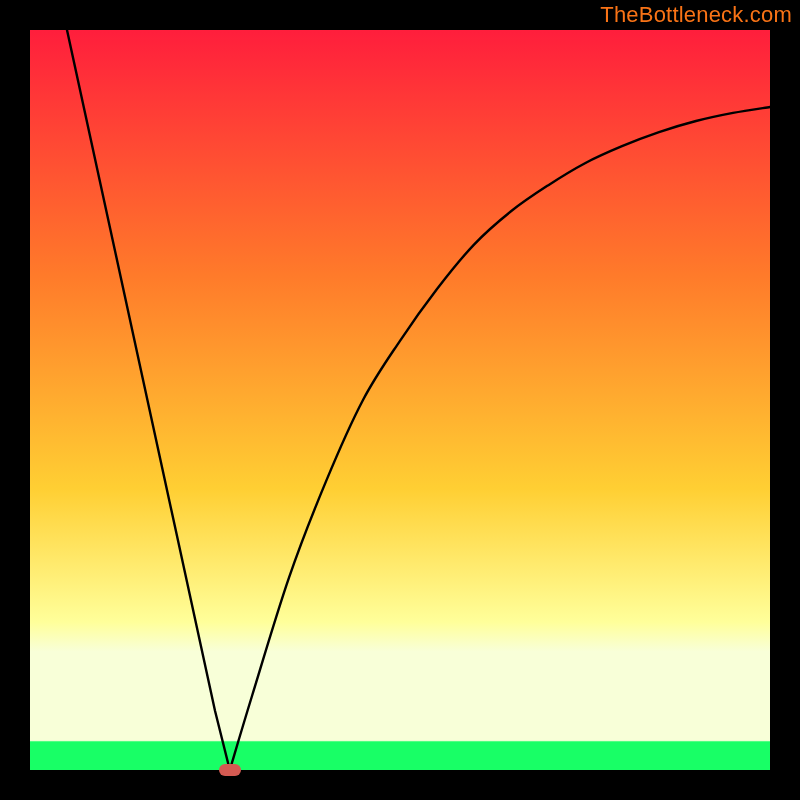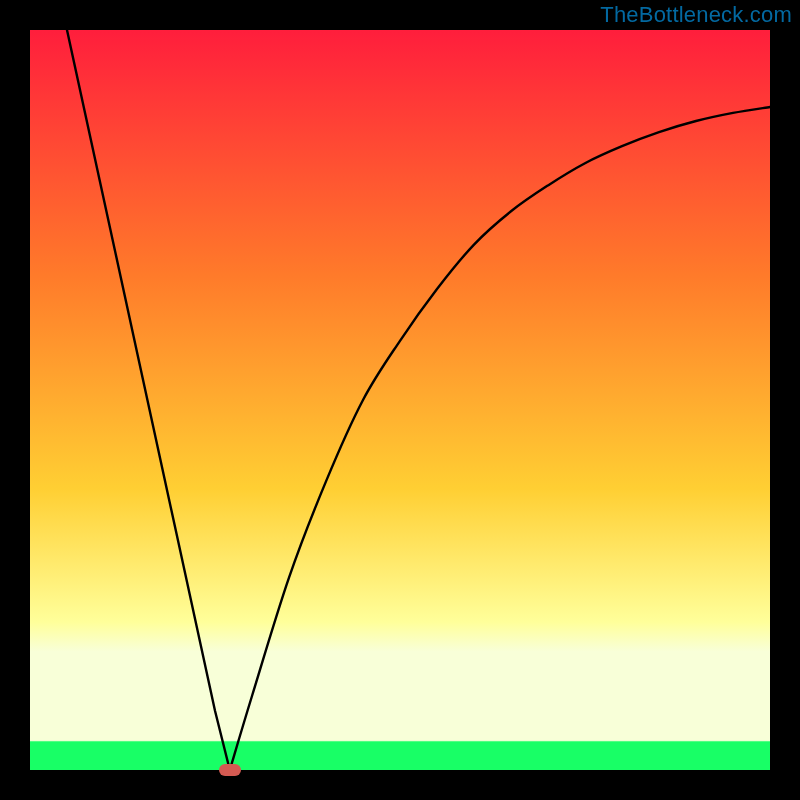--- a/index.html
+++ b/index.html
@@ -34,21 +34,21 @@
       var(--c-band) 84%,
       var(--c-band) 96%,
       var(--c-bottom) 96.2%,
       var(--c-bottom) 100%
     );
   }
   .watermark {
     position: absolute;
     top: 2px;
     right: 8px;
-    color: #0369a1;
+    color: #f97316;
     font-size: 22px;
     font-weight: 500;
     letter-spacing: 0.2px;
     user-select: none;
   }
   svg.curve {
     position: absolute;
     left: 30px;
     top: 30px;
     width: 740px;

